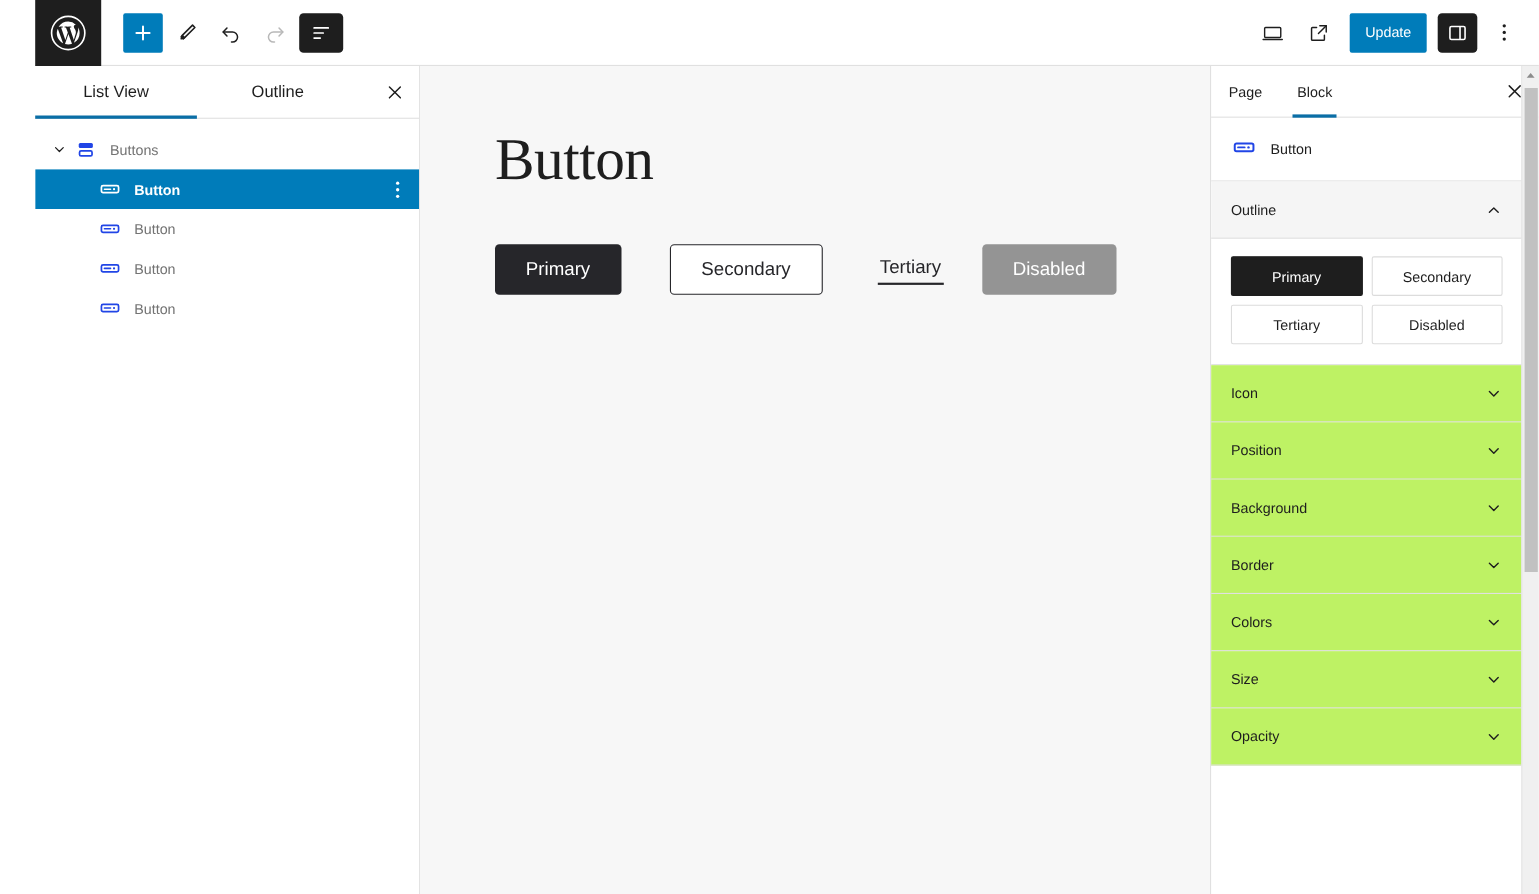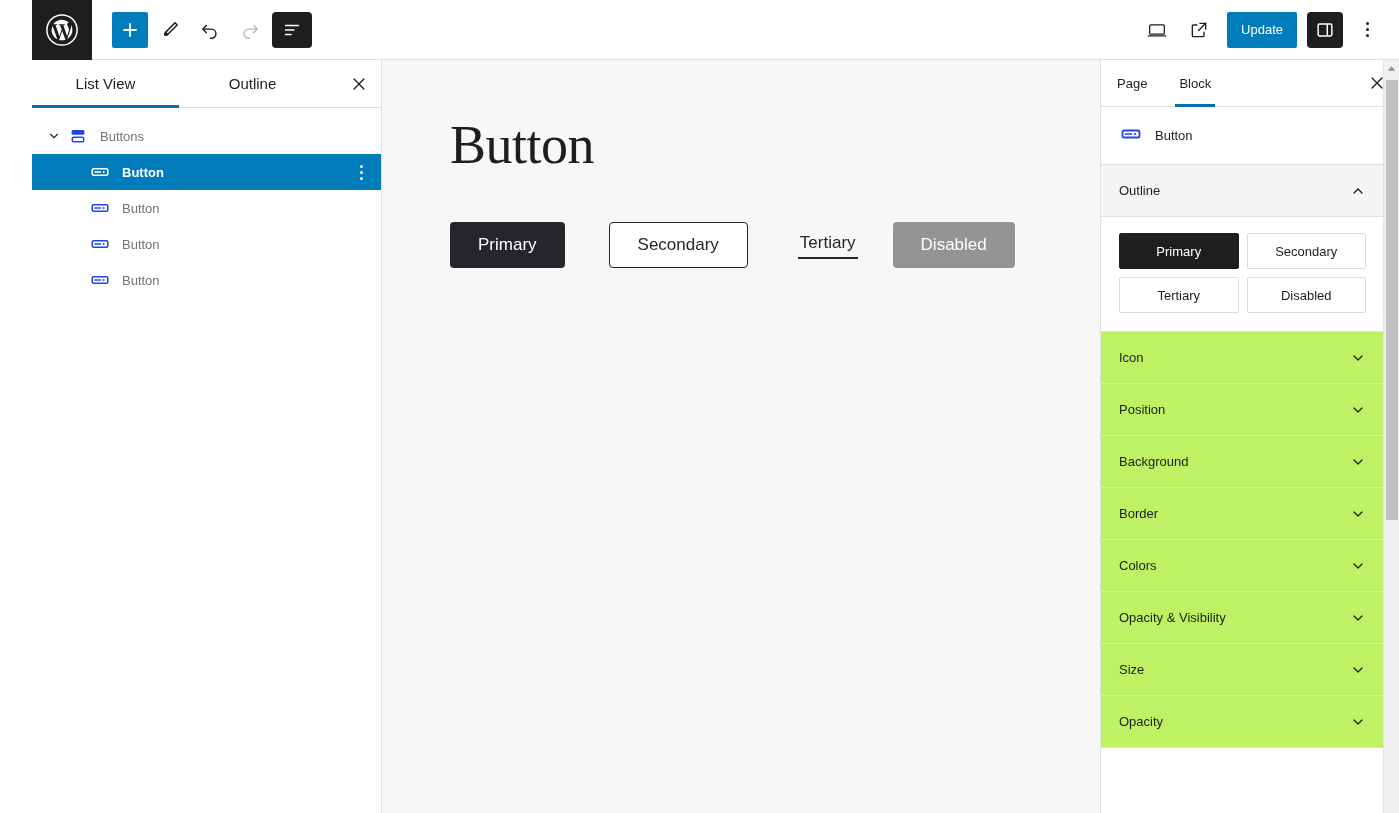--- a/index.html
+++ b/index.html
@@ -447,28 +447,20 @@
         </div>
         <div class="panel-header">
           <span>Colors</span>
           <span class="chev">
             <svg width="16" height="16" viewBox="0 0 20 20" aria-hidden="true">
                 <path d="M5 7.5 10 12.5 15 7.5" fill="none" stroke="#1e1e1e" stroke-width="1.6" stroke-linecap="round" stroke-linejoin="round"></path>
               </svg>
           </span>
         </div>
         <div class="panel-header">
-          <span>Opacity &amp; Visibility</span>
-          <span class="chev">
-            <svg width="16" height="16" viewBox="0 0 20 20" aria-hidden="true">
-                <path d="M5 7.5 10 12.5 15 7.5" fill="none" stroke="#1e1e1e" stroke-width="1.6" stroke-linecap="round" stroke-linejoin="round"></path>
-              </svg>
-          </span>
-        </div>
-        <div class="panel-header">
           <span>Size</span>
           <span class="chev">
             <svg width="16" height="16" viewBox="0 0 20 20" aria-hidden="true">
                 <path d="M5 7.5 10 12.5 15 7.5" fill="none" stroke="#1e1e1e" stroke-width="1.6" stroke-linecap="round" stroke-linejoin="round"></path>
               </svg>
           </span>
         </div>
         <div class="panel-header">
           <span>Opacity</span>
           <span class="chev">

